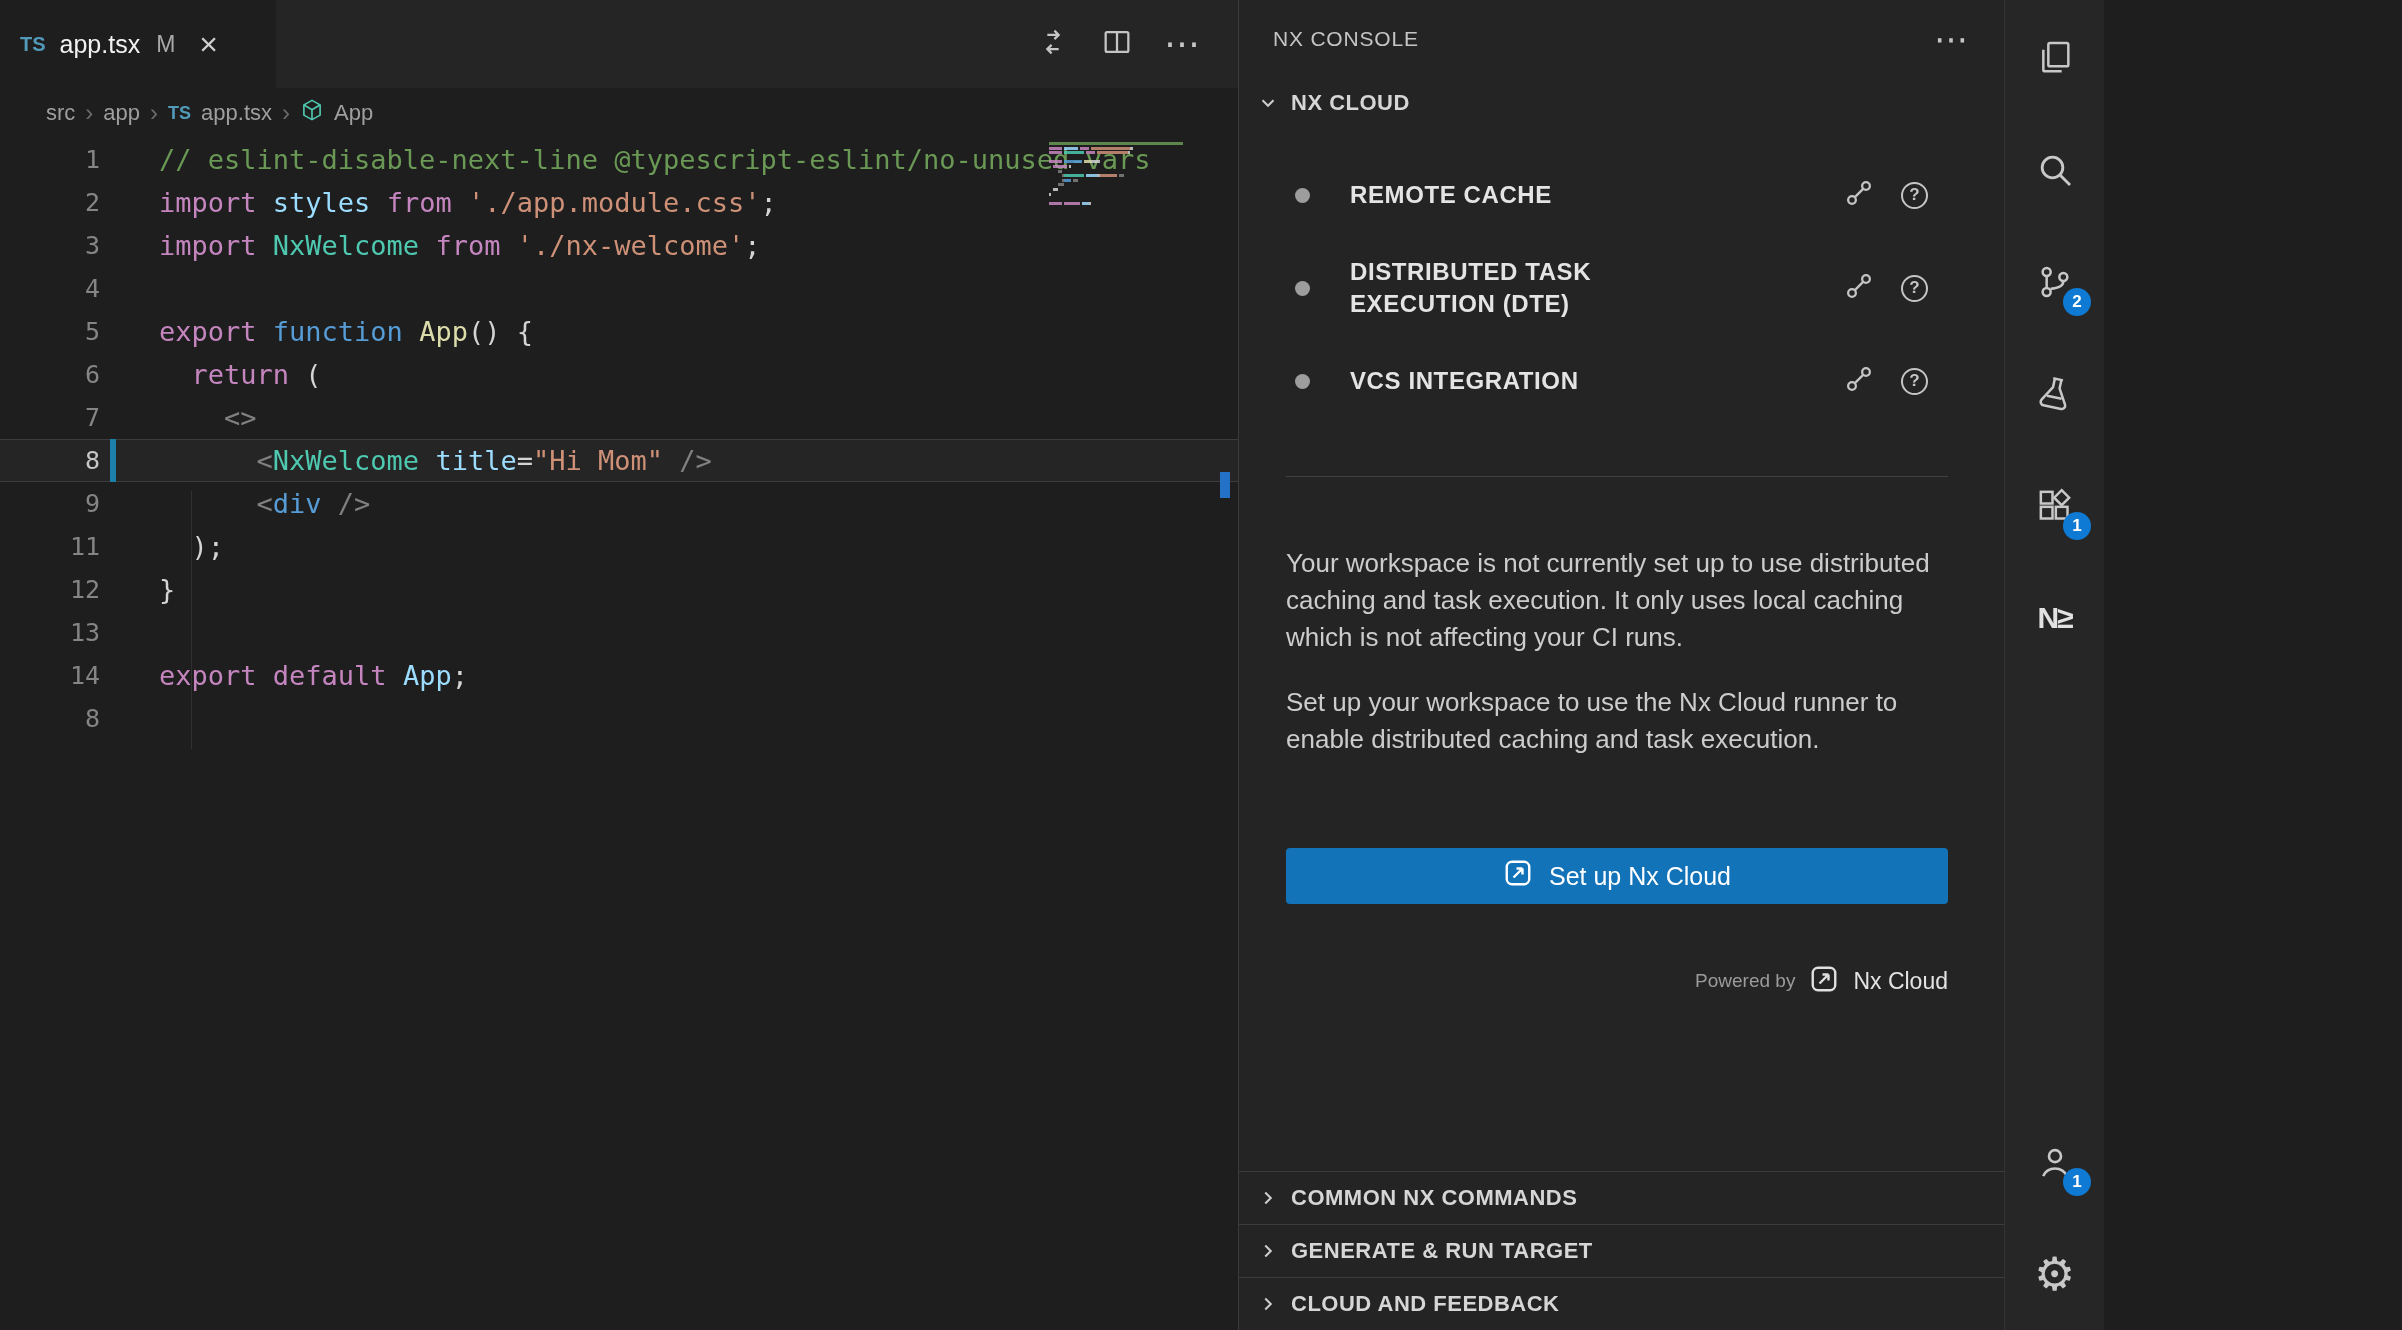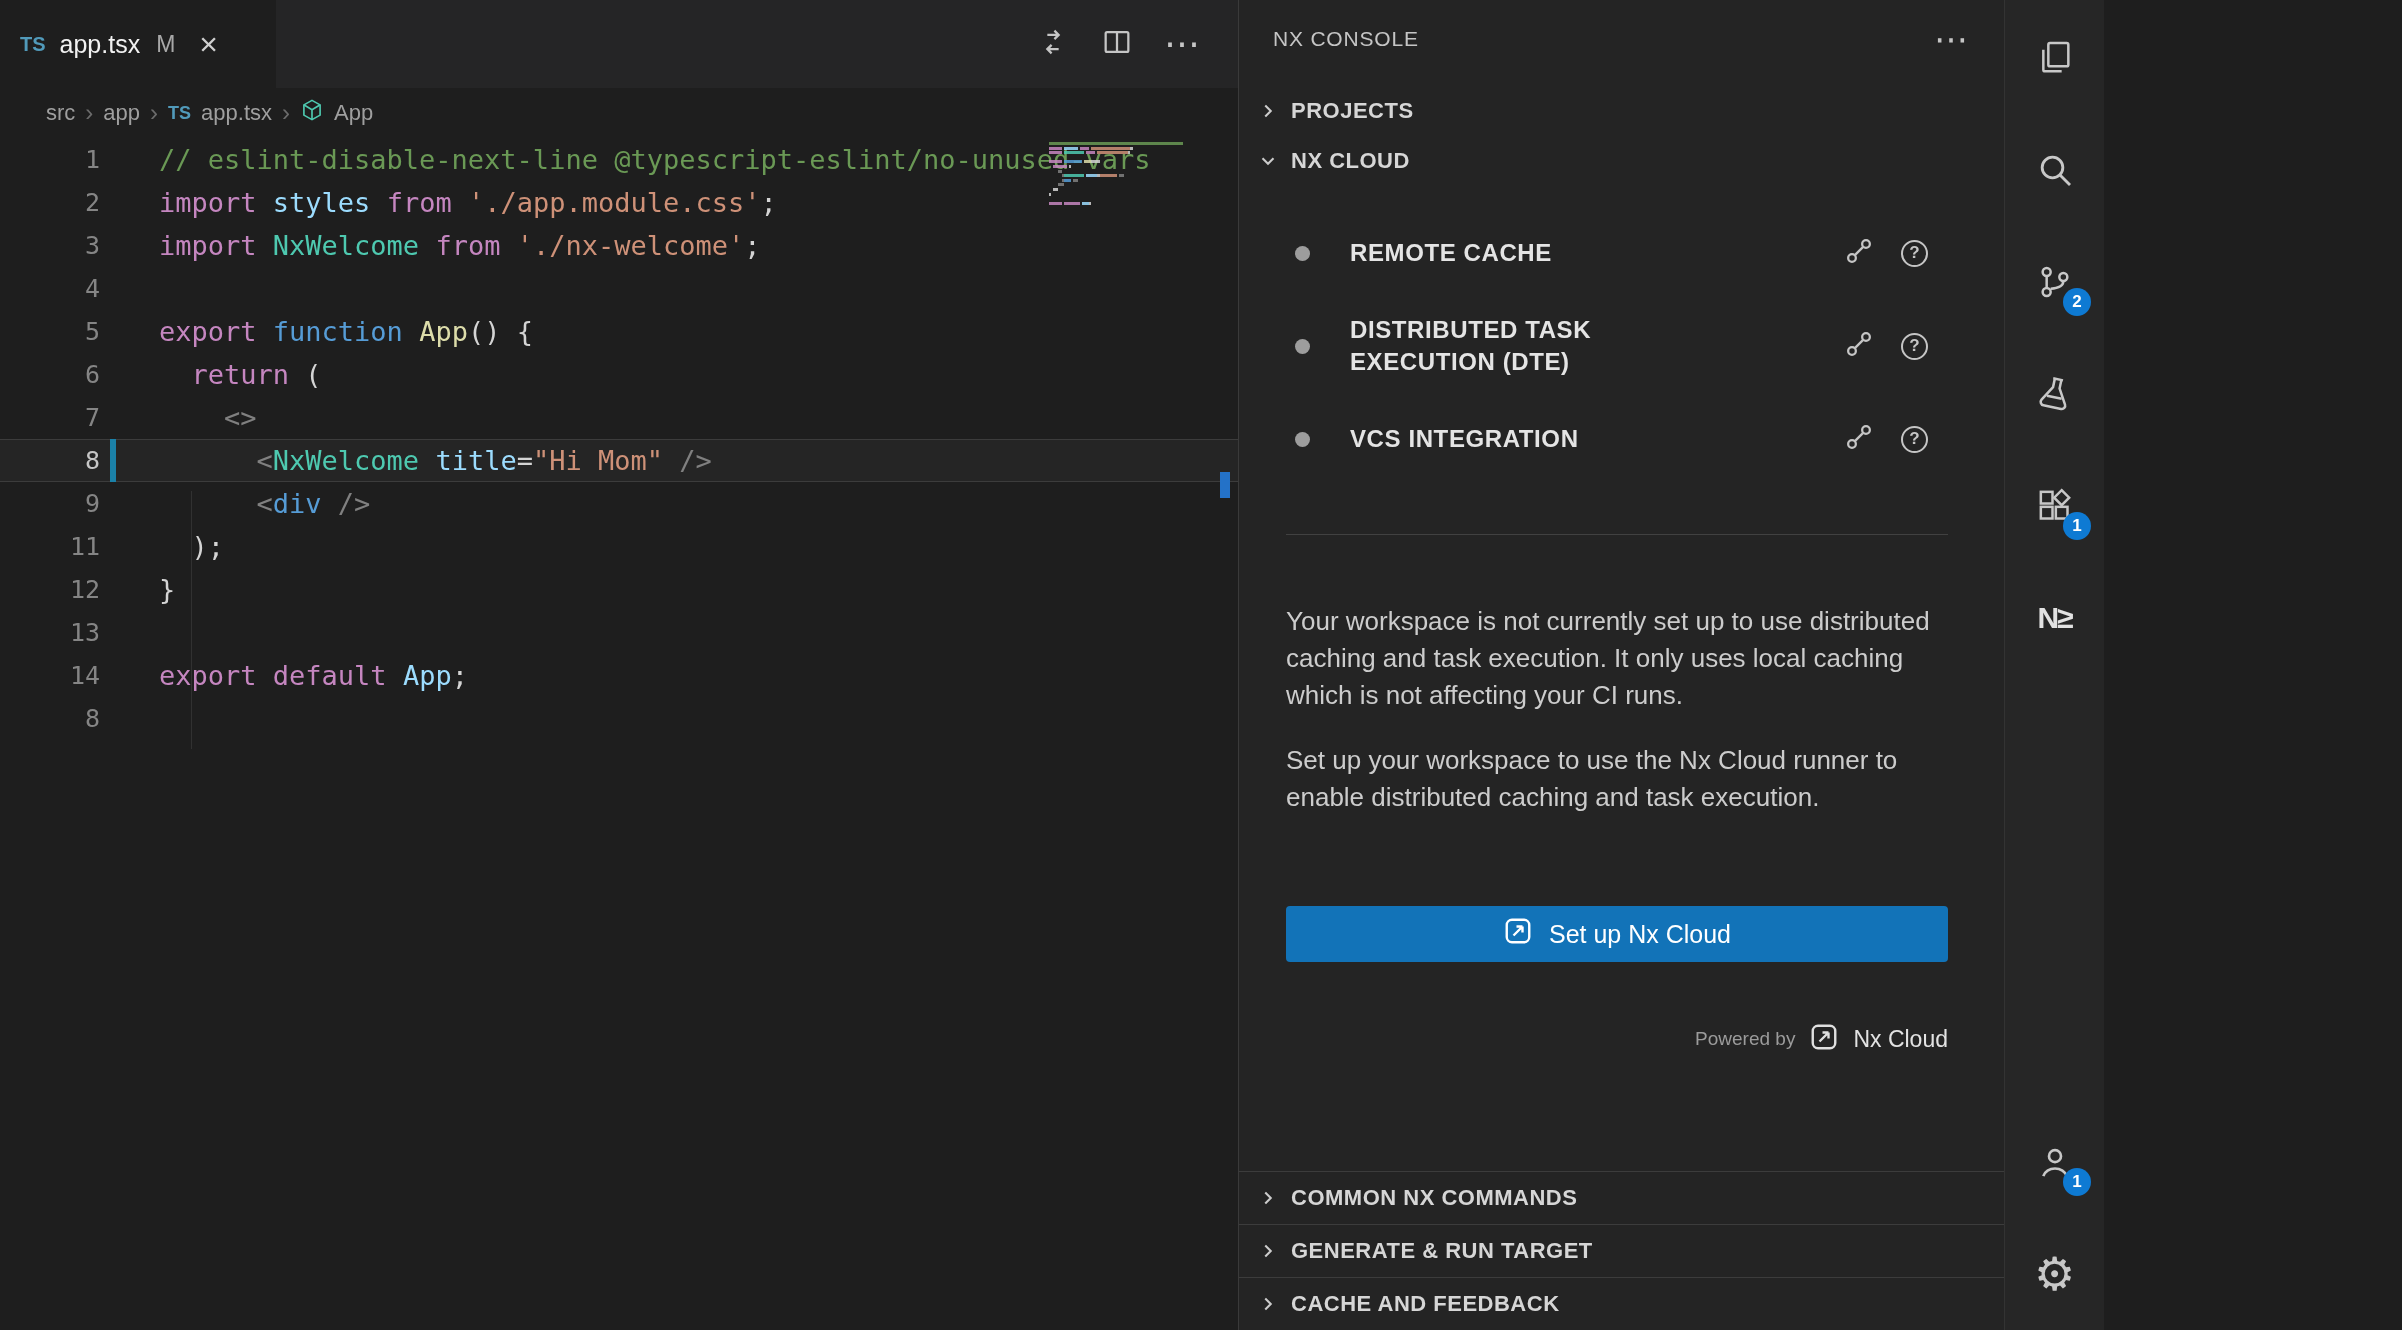--- a/index.html
+++ b/index.html
@@ -242,28 +242,20 @@
       <div class="overview-mark"></div>
     </div>
   </div>
 
   <div class="panel">
     <div class="panel-header">
       <span class="panel-title">NX CONSOLE</span>
       <span class="panel-more">⋯</span>
     </div>
 
-    <div class="section-row first">
-      <span class="chev">
-        <svg width="22" height="22" viewBox="0 0 16 16" fill="none" stroke="#cccccc" stroke-width="1.5">
-            <path d="M6 4l4 4-4 4"></path>
-          </svg>
-      </span>
-      <span class="section-label">PROJECTS</span>
-    </div>
 
     <div class="section-row">
       <span class="chev">
         <svg width="22" height="22" viewBox="0 0 16 16" fill="none" stroke="#cccccc" stroke-width="1.5">
             <path d="M4 6l4 4 4-4"></path>
           </svg>
       </span>
       <span class="section-label">NX CLOUD</span>
     </div>
 
@@ -354,21 +346,21 @@
             </svg>
         </span>
         <span class="section-label">GENERATE &amp; RUN TARGET</span>
       </div>
       <div class="bottom-row">
         <span class="chev">
           <svg width="22" height="22" viewBox="0 0 16 16" fill="none" stroke="#cccccc" stroke-width="1.5">
               <path d="M6 4l4 4-4 4"></path>
             </svg>
         </span>
-        <span class="section-label">CACHE AND FEEDBACK</span>
+        <span class="section-label">CLOUD AND FEEDBACK</span>
       </div>
     </div>
   </div>
 
   <div class="activity-bar">
     <div class="ab-item">
       <svg width="40" height="40" viewBox="0 0 24 24" fill="none" stroke="#c8c8c8" stroke-width="1.5">
         <rect x="8" y="3" width="12" height="14" rx="1"></rect>
           <path d="M5 7v12a1 1 0 0 0 1 1h10"></path>
       </svg>

